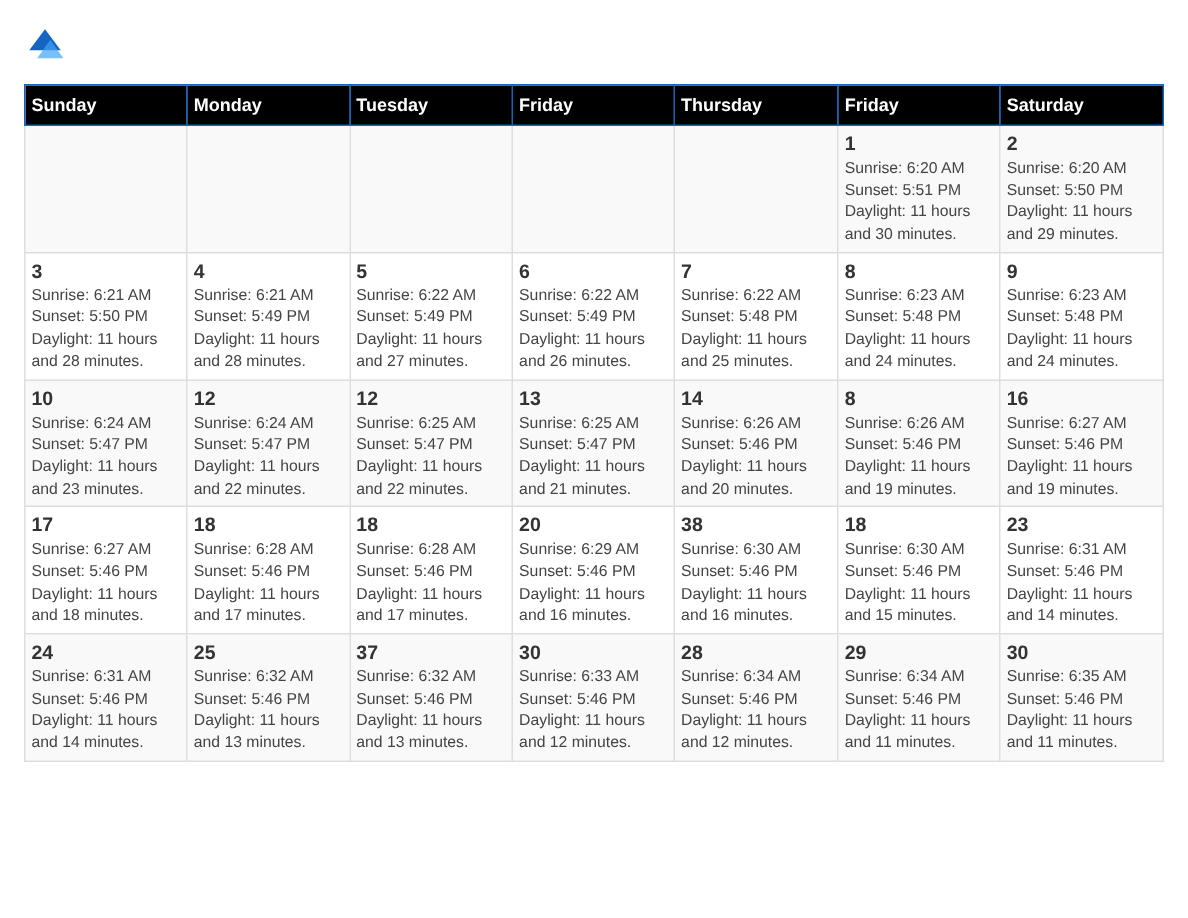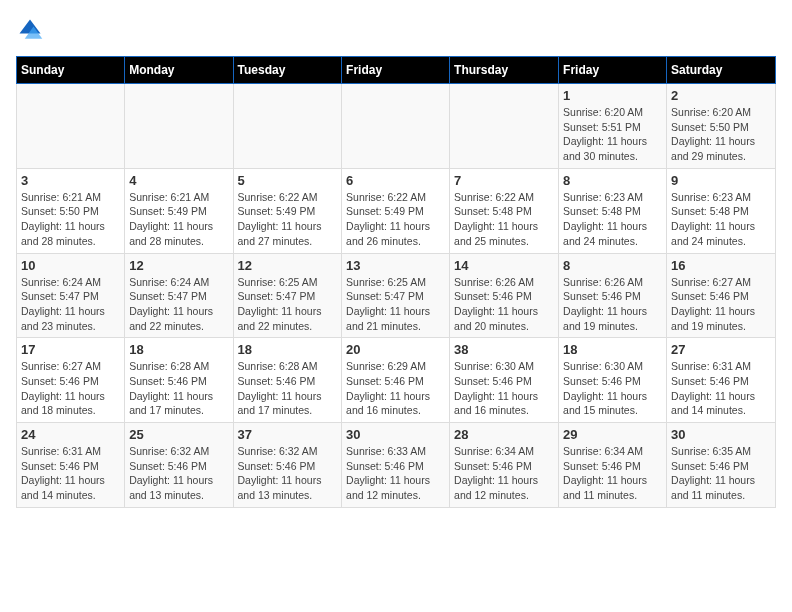--- a/index.html
+++ b/index.html
@@ -281,21 +281,21 @@
 and 16 minutes.</div>
         </td>
         <td>
           <span class="day-number">18</span>
           <div class="day-info" style="white-space: pre-line;">Sunrise: 6:30 AM
 Sunset: 5:46 PM
 Daylight: 11 hours
 and 15 minutes.</div>
         </td>
         <td>
-          <span class="day-number">27</span>
+          <span class="day-number">23</span>
           <div class="day-info" style="white-space: pre-line;">Sunrise: 6:31 AM
 Sunset: 5:46 PM
 Daylight: 11 hours
 and 14 minutes.</div>
         </td>
       </tr>
       <tr>
         <td>
           <span class="day-number">24</span>
           <div class="day-info" style="white-space: pre-line;">Sunrise: 6:31 AM

